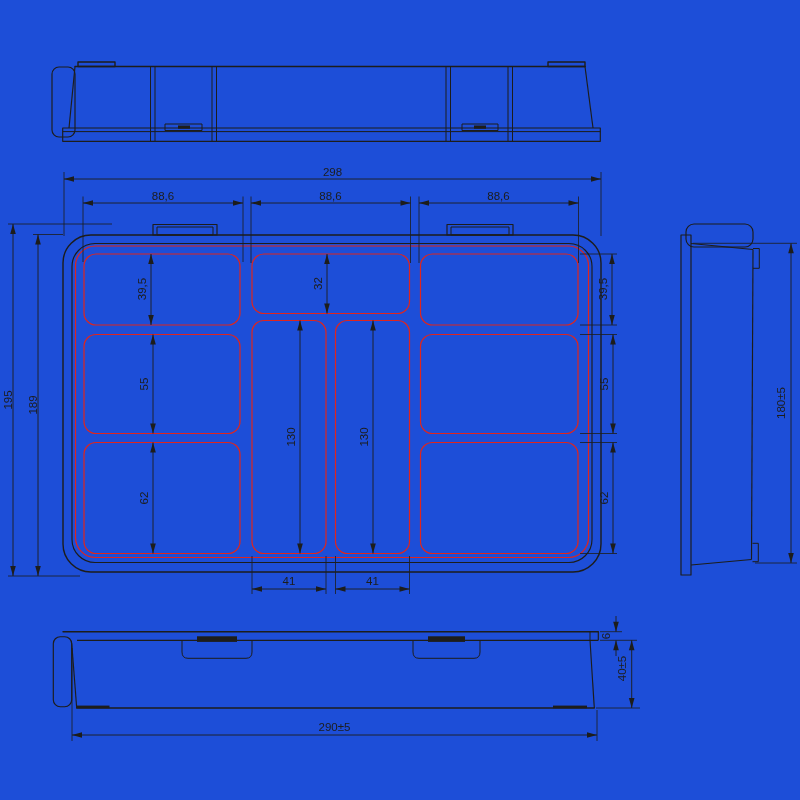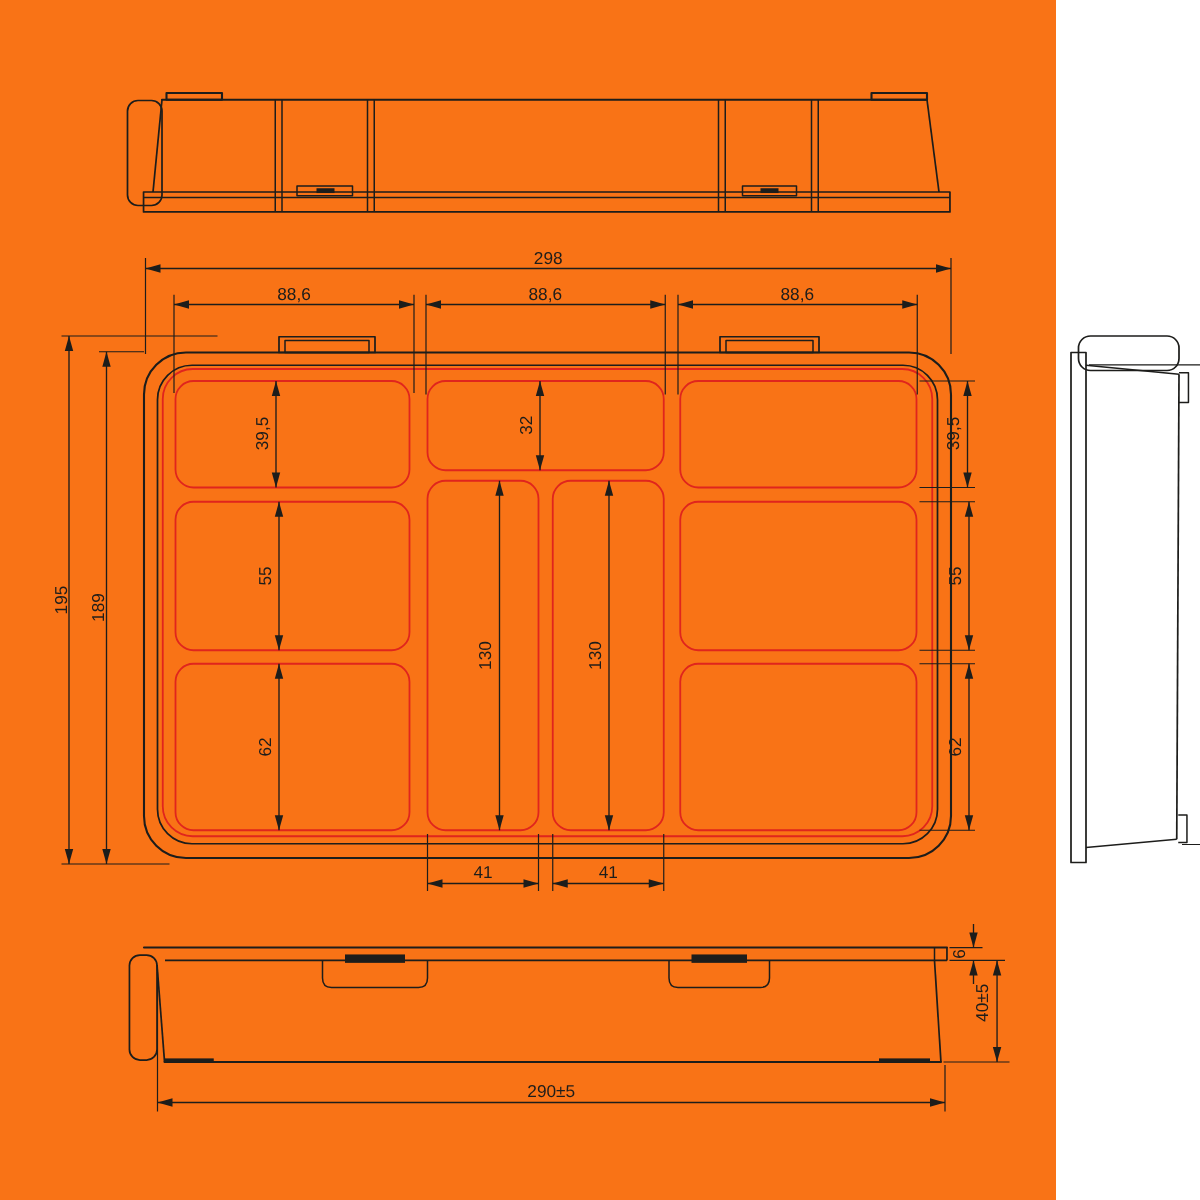--- a/index.html
+++ b/index.html
@@ -1,16 +1,16 @@
 <!DOCTYPE html>
 <html><head>
 <meta charset="utf-8">
 <style>
   html,body{margin:0;padding:0;background:#fff;}
-  .stage{width:671px;height:800px;position:relative;background:#f97316;font-family:"Liberation Sans",sans-serif;padding-left:33px;}
+  .stage{width:800px;height:800px;position:relative;background:#1d4ed8;font-family:"Liberation Sans",sans-serif;}
   svg{display:block;}
   .ol{fill:none;stroke-width:1.4;stroke-linejoin:round;stroke-linecap:round;}
   .ml{fill:none;stroke-width:1.15;stroke-linejoin:round;}
   .tl{fill:none;stroke-width:1.0;stroke-linejoin:round;}
   .red{fill:none;stroke-width:1.2;stroke-linejoin:round;}
   .dim{fill:none;stroke-width:0.9;}
   .ext{fill:none;stroke-width:0.8;}
   text.t{font-family:"Liberation Sans",sans-serif;font-size:11.5px;stroke:none;}
 </style>
 </head>

